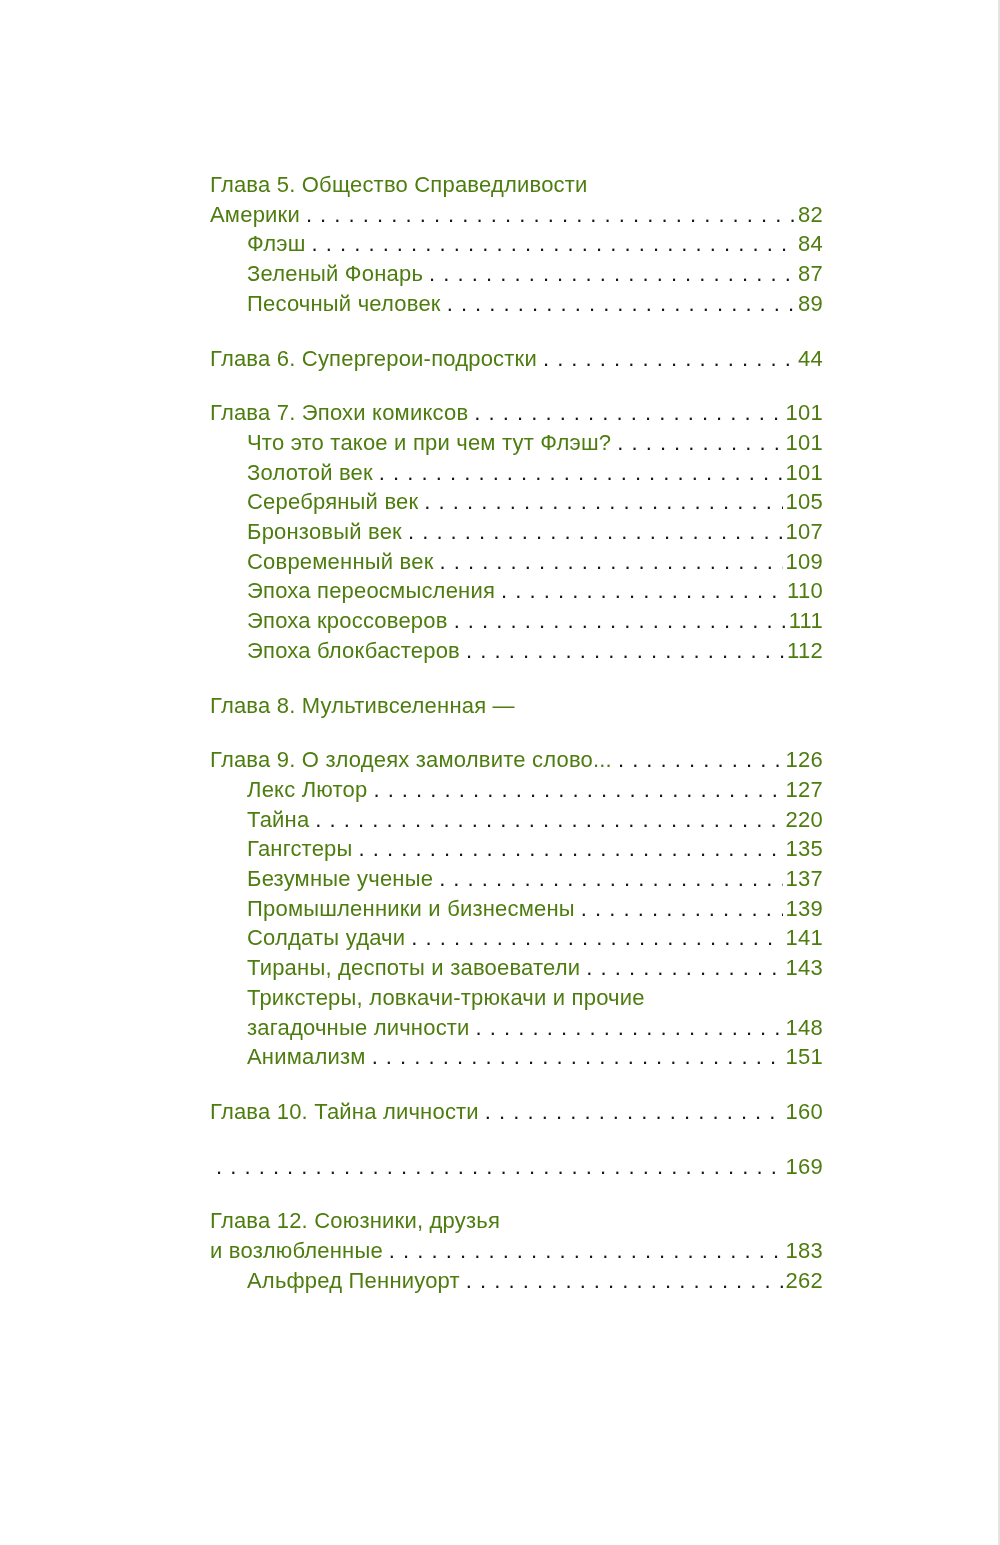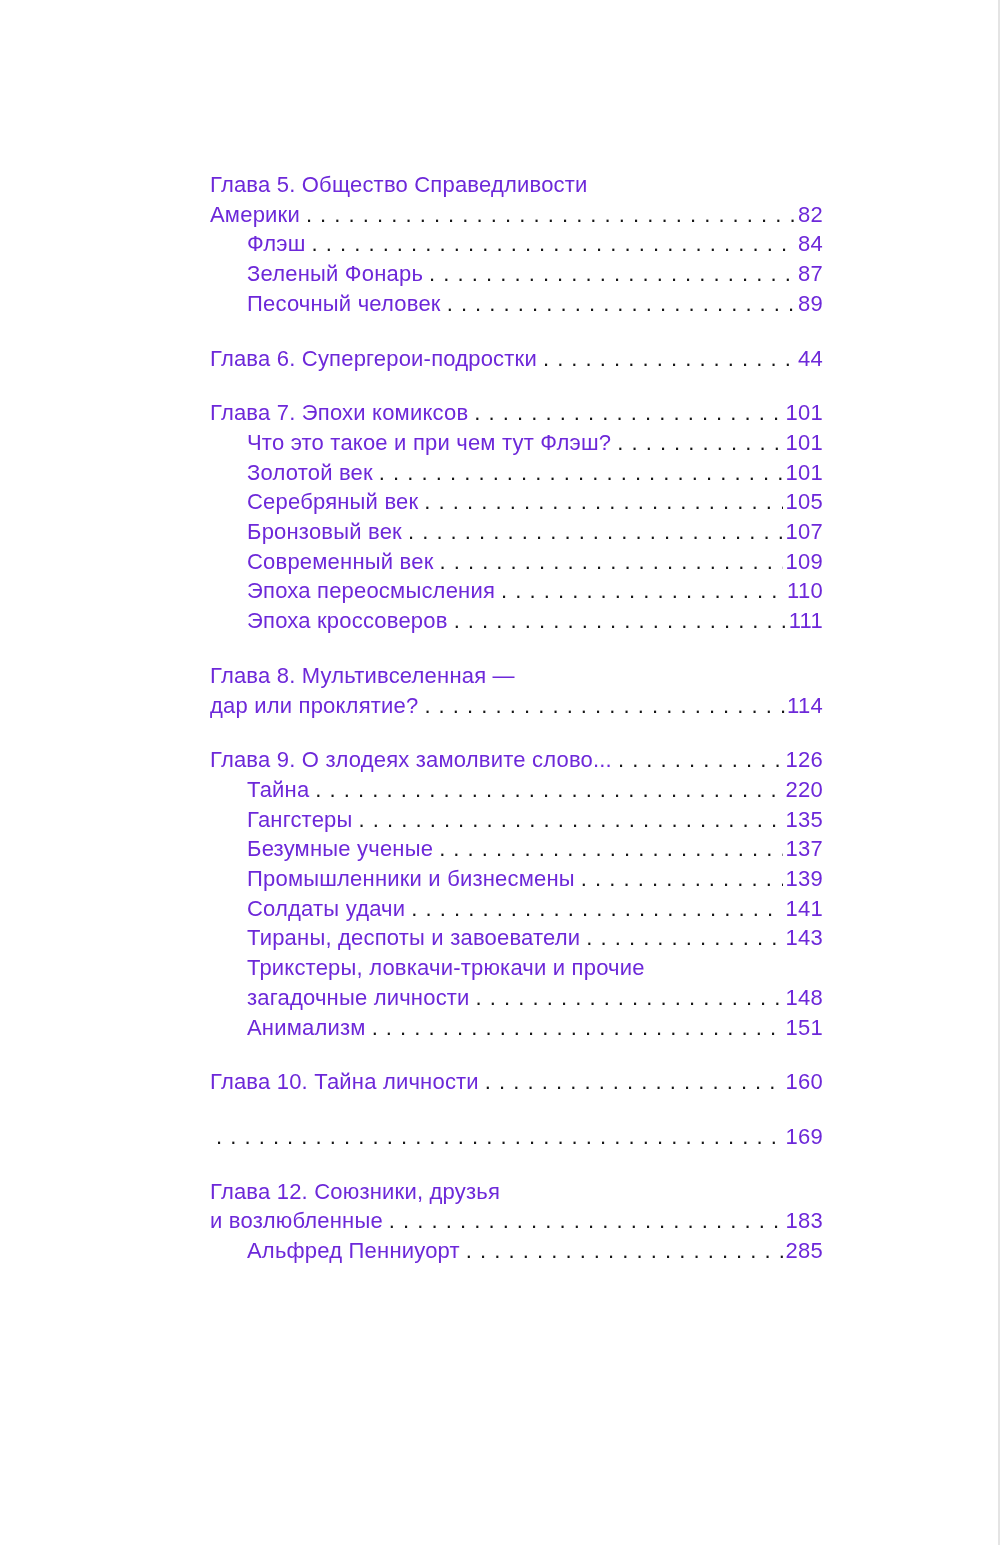--- a/index.html
+++ b/index.html
@@ -4,21 +4,21 @@
 <style>
   * { margin: 0; padding: 0; box-sizing: border-box; }
   html, body { background: #ffffff; }
   .page {
     position: relative;
     width: 1000px;
     height: 1545px;
     background: #ffffff;
     overflow: hidden;
     font-family: "Liberation Sans", sans-serif;
-    color: #6d28d9;
+    color: #4d7c0f;
   }
   
   .page::after {
     content: "";
     position: absolute;
     right: 0; top: 0;
     width: 2px; height: 100%;
     background: #e4e4e4;
   }
   .toc {
@@ -123,33 +123,38 @@
       <div class="toc-line indent-1">
     <span class="toc-text">Эпоха переосмысления</span>
     <span class="toc-leader" aria-hidden="true"></span>
     <span class="toc-page">110</span>
   </div>
       <div class="toc-line indent-1">
     <span class="toc-text">Эпоха кроссоверов</span>
     <span class="toc-leader" aria-hidden="true"></span>
     <span class="toc-page">111</span>
   </div>
+      <div class="toc-line indent-1">
+    <span class="toc-text">Эпоха блокбастеров</span>
+    <span class="toc-leader" aria-hidden="true"></span>
+    <span class="toc-page">112</span>
+  </div>
       <div class="toc-line indent-0 gap-before">
     <span class="toc-text">Глава 8. Мультивселенная —</span>
 
   </div>
-      <div class="toc-line indent-0">
-    <span class="toc-text">дар или проклятие?</span>
-    <span class="toc-leader" aria-hidden="true"></span>
-    <span class="toc-page">114</span>
-  </div>
       <div class="toc-line indent-0 gap-before">
     <span class="toc-text">Глава 9. О злодеях замолвите слово...</span>
     <span class="toc-leader" aria-hidden="true"></span>
     <span class="toc-page">126</span>
+  </div>
+      <div class="toc-line indent-1">
+    <span class="toc-text">Лекс Лютор</span>
+    <span class="toc-leader" aria-hidden="true"></span>
+    <span class="toc-page">127</span>
   </div>
       <div class="toc-line indent-1">
     <span class="toc-text">Тайна</span>
     <span class="toc-leader" aria-hidden="true"></span>
     <span class="toc-page">220</span>
   </div>
       <div class="toc-line indent-1">
     <span class="toc-text">Гангстеры</span>
     <span class="toc-leader" aria-hidden="true"></span>
     <span class="toc-page">135</span>
@@ -202,16 +207,16 @@
 
   </div>
       <div class="toc-line indent-0">
     <span class="toc-text">и возлюбленные</span>
     <span class="toc-leader" aria-hidden="true"></span>
     <span class="toc-page">183</span>
   </div>
       <div class="toc-line indent-1">
     <span class="toc-text">Альфред Пенниуорт</span>
     <span class="toc-leader" aria-hidden="true"></span>
-    <span class="toc-page">285</span>
+    <span class="toc-page">262</span>
   </div>
     </div>
 </div>
 
 </body></html>

